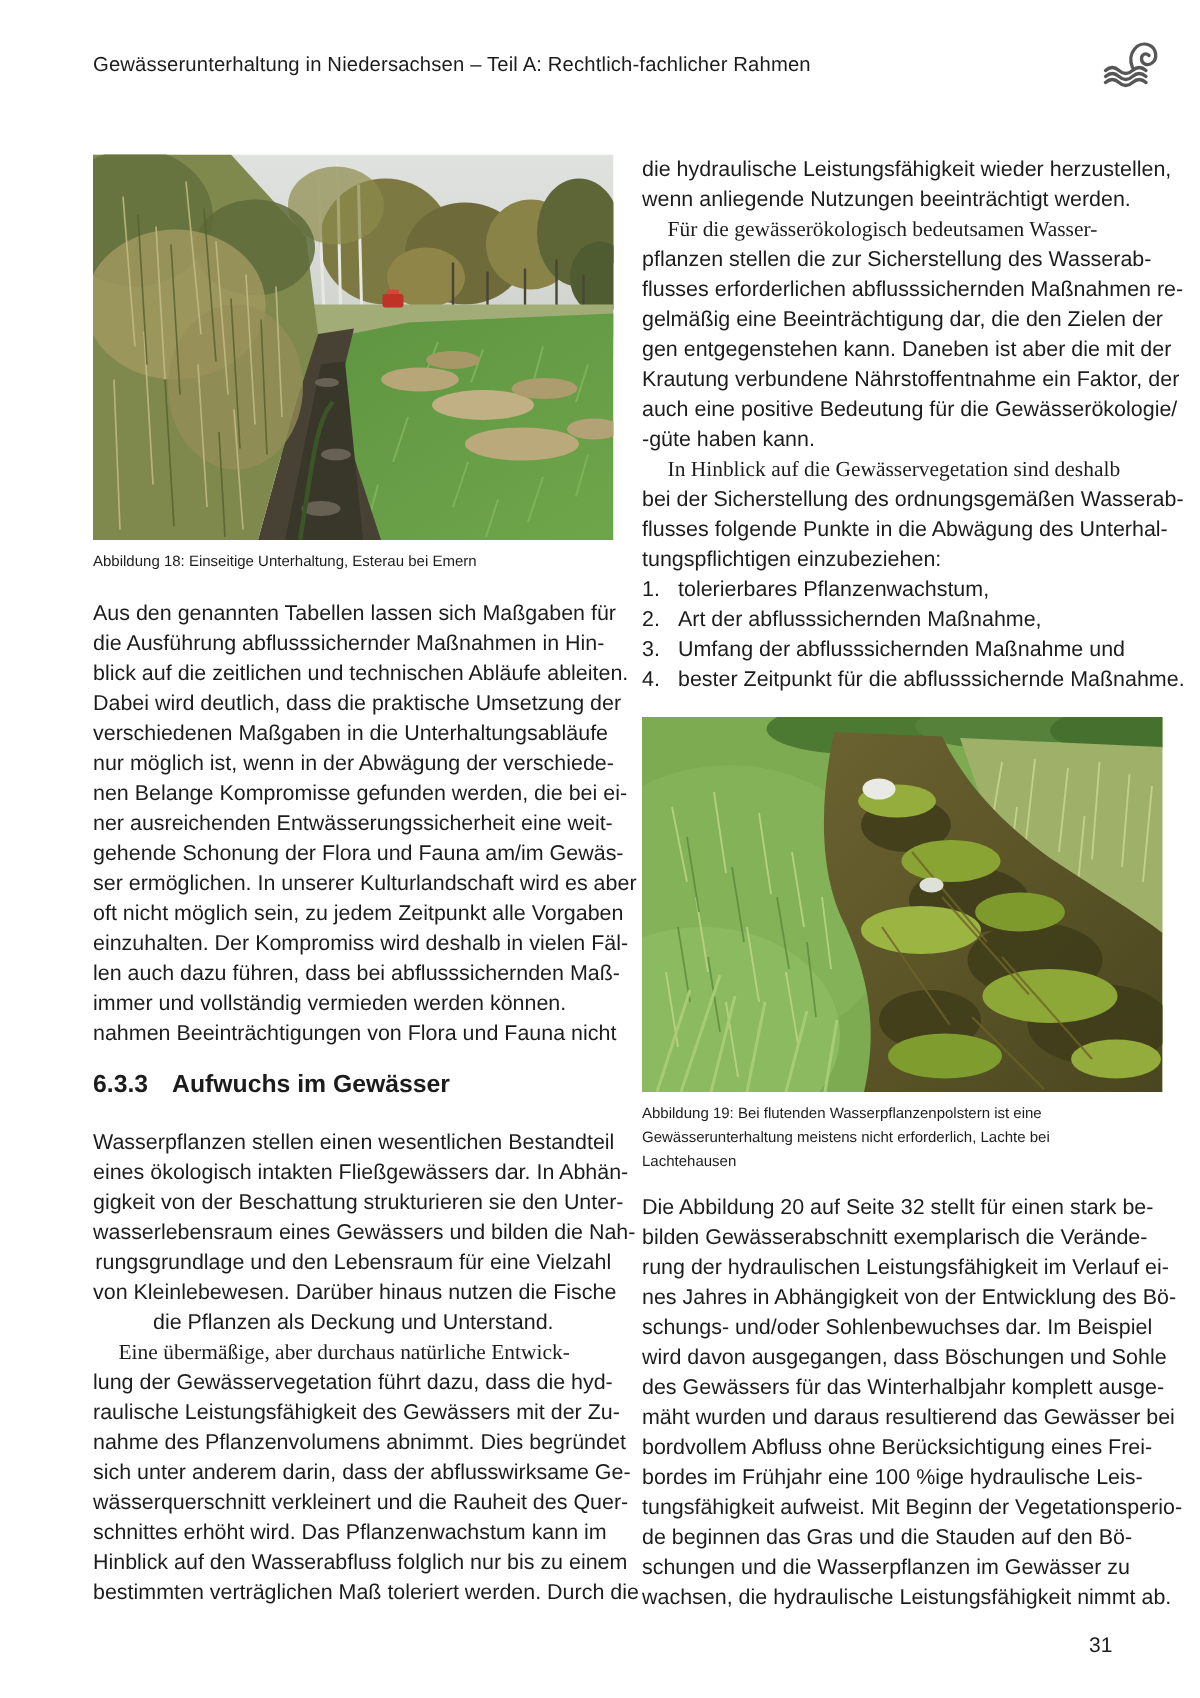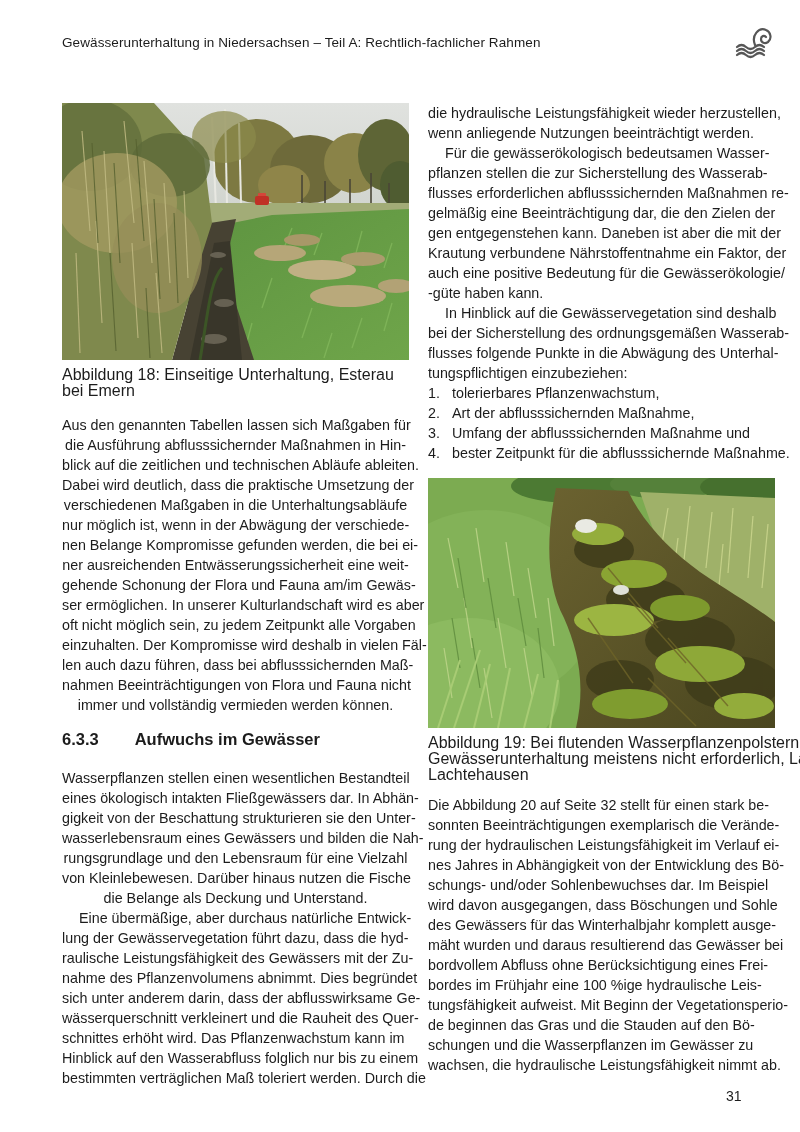--- a/index.html
+++ b/index.html
@@ -5,27 +5,27 @@
   html,body{margin:0;padding:0;background:#ffffff;}
   .page{position:relative;width:800px;height:1132px;background:#ffffff;
         font-family:"Liberation Sans",sans-serif;color:#1c1c1c;overflow:hidden;}
   .header-title{position:absolute;left:62px;top:35px;font-size:13.5px;letter-spacing:.1px;}
   .logo{position:absolute;left:735px;top:24px;width:38px;height:36px;}
   .col{position:absolute;top:103px;}
   .col.left{left:62px;width:347px;}
   .col.right{left:428px;width:350px;}
   .para{font-size:14.3px;line-height:20px;}
   .para .tl{height:20px;white-space:nowrap;}
-  .indent .tl:first-child{padding-left:17px;}
+  .indent .tl:first-child{padding-left:17px;font-family:Liberation Serif, serif;}
   figure{margin:0;padding:0;}
   .photo{display:block;}
-  .caption{font-size:16px;line-height:16px;margin-top:7px;}
+  .caption{font-size:10px;line-height:16px;margin-top:7px;}
   .caption .tl{height:16px;white-space:nowrap;}
-  .sec-heading{display:flex;gap:36px;margin-top:14px;font-size:16.5px;font-weight:bold;line-height:20px;}
-  .after-caption{margin-top:16px;text-align:center;}
+  .sec-heading{display:flex;gap:16px;margin-top:14px;font-size:16.5px;font-weight:bold;line-height:20px;}
+  .after-caption{margin-top:16px;}
   .after-heading{margin-top:19px;text-align:center;}
   .list{font-size:14.3px;line-height:20px;}
   .list-item{display:flex;height:20px;white-space:nowrap;}
   .list-item .num{width:24px;flex:0 0 24px;}
   .fig-block{margin-top:15px;}
   .after-figure{margin-top:12px;}
   .page-number{position:absolute;left:726px;top:1088px;font-size:14px;}
 </style>
 </head>
 <body>
@@ -151,39 +151,39 @@
         <div class="tl">die Ausführung abflusssichernder Maßnahmen in Hin-</div>
         <div class="tl">blick auf die zeitlichen und technischen Abläufe ableiten.</div>
         <div class="tl">Dabei wird deutlich, dass die praktische Umsetzung der</div>
         <div class="tl">verschiedenen Maßgaben in die Unterhaltungsabläufe</div>
         <div class="tl">nur möglich ist, wenn in der Abwägung der verschiede-</div>
         <div class="tl">nen Belange Kompromisse gefunden werden, die bei ei-</div>
         <div class="tl">ner ausreichenden Entwässerungssicherheit eine weit-</div>
         <div class="tl">gehende Schonung der Flora und Fauna am/im Gewäs-</div>
         <div class="tl">ser ermöglichen. In unserer Kulturlandschaft wird es aber</div>
         <div class="tl">oft nicht möglich sein, zu jedem Zeitpunkt alle Vorgaben</div>
-        <div class="tl">einzuhalten. Der Kompromisse wird deshalb in vielen Fäl-</div>
+        <div class="tl">einzuhalten. Der Kompromiss wird deshalb in vielen Fäl-</div>
         <div class="tl">len auch dazu führen, dass bei abflusssichernden Maß-</div>
+        <div class="tl">immer und vollständig vermieden werden können.</div>
         <div class="tl">nahmen Beeinträchtigungen von Flora und Fauna nicht</div>
-        <div class="tl">immer und vollständig vermieden werden können.</div>
       </div>
 
     <div class="sec-heading">
       <span>6.3.3</span>
       <span>Aufwuchs im Gewässer</span>
     </div>
 
     <div class="para after-heading">
         <div class="tl">Wasserpflanzen stellen einen wesentlichen Bestandteil</div>
         <div class="tl">eines ökologisch intakten Fließgewässers dar. In Abhän-</div>
         <div class="tl">gigkeit von der Beschattung strukturieren sie den Unter-</div>
         <div class="tl">wasserlebensraum eines Gewässers und bilden die Nah-</div>
         <div class="tl">rungsgrundlage und den Lebensraum für eine Vielzahl</div>
         <div class="tl">von Kleinlebewesen. Darüber hinaus nutzen die Fische</div>
-        <div class="tl">die Belange als Deckung und Unterstand.</div>
+        <div class="tl">die Pflanzen als Deckung und Unterstand.</div>
       </div>
     <div class="para indent">
         <div class="tl">Eine übermäßige, aber durchaus natürliche Entwick-</div>
         <div class="tl">lung der Gewässervegetation führt dazu, dass die hyd-</div>
         <div class="tl">raulische Leistungsfähigkeit des Gewässers mit der Zu-</div>
         <div class="tl">nahme des Pflanzenvolumens abnimmt. Dies begründet</div>
         <div class="tl">sich unter anderem darin, dass der abflusswirksame Ge-</div>
         <div class="tl">wässerquerschnitt verkleinert und die Rauheit des Quer-</div>
         <div class="tl">schnittes erhöht wird. Das Pflanzenwachstum kann im</div>
         <div class="tl">Hinblick auf den Wasserabfluss folglich nur bis zu einem</div>
@@ -322,21 +322,21 @@
       </svg>
       <figcaption class="caption">
           <div class="tl">Abbildung 19: Bei flutenden Wasserpflanzenpolstern ist eine</div>
           <div class="tl">Gewässerunterhaltung meistens nicht erforderlich, Lachte bei</div>
           <div class="tl">Lachtehausen</div>
         </figcaption>
     </figure>
 
     <div class="para after-figure">
         <div class="tl">Die Abbildung 20 auf Seite 32 stellt für einen stark be-</div>
-        <div class="tl">sonnten Beeinträchtigungen exemplarisch die Verände-</div>
+        <div class="tl">bilden Gewässerabschnitt exemplarisch die Verände-</div>
         <div class="tl">rung der hydraulischen Leistungsfähigkeit im Verlauf ei-</div>
         <div class="tl">nes Jahres in Abhängigkeit von der Entwicklung des Bö-</div>
         <div class="tl">schungs- und/oder Sohlenbewuchses dar. Im Beispiel</div>
         <div class="tl">wird davon ausgegangen, dass Böschungen und Sohle</div>
         <div class="tl">des Gewässers für das Winterhalbjahr komplett ausge-</div>
         <div class="tl">mäht wurden und daraus resultierend das Gewässer bei</div>
         <div class="tl">bordvollem Abfluss ohne Berücksichtigung eines Frei-</div>
         <div class="tl">bordes im Frühjahr eine 100 %ige hydraulische Leis-</div>
         <div class="tl">tungsfähigkeit aufweist. Mit Beginn der Vegetationsperio-</div>
         <div class="tl">de beginnen das Gras und die Stauden auf den Bö-</div>

